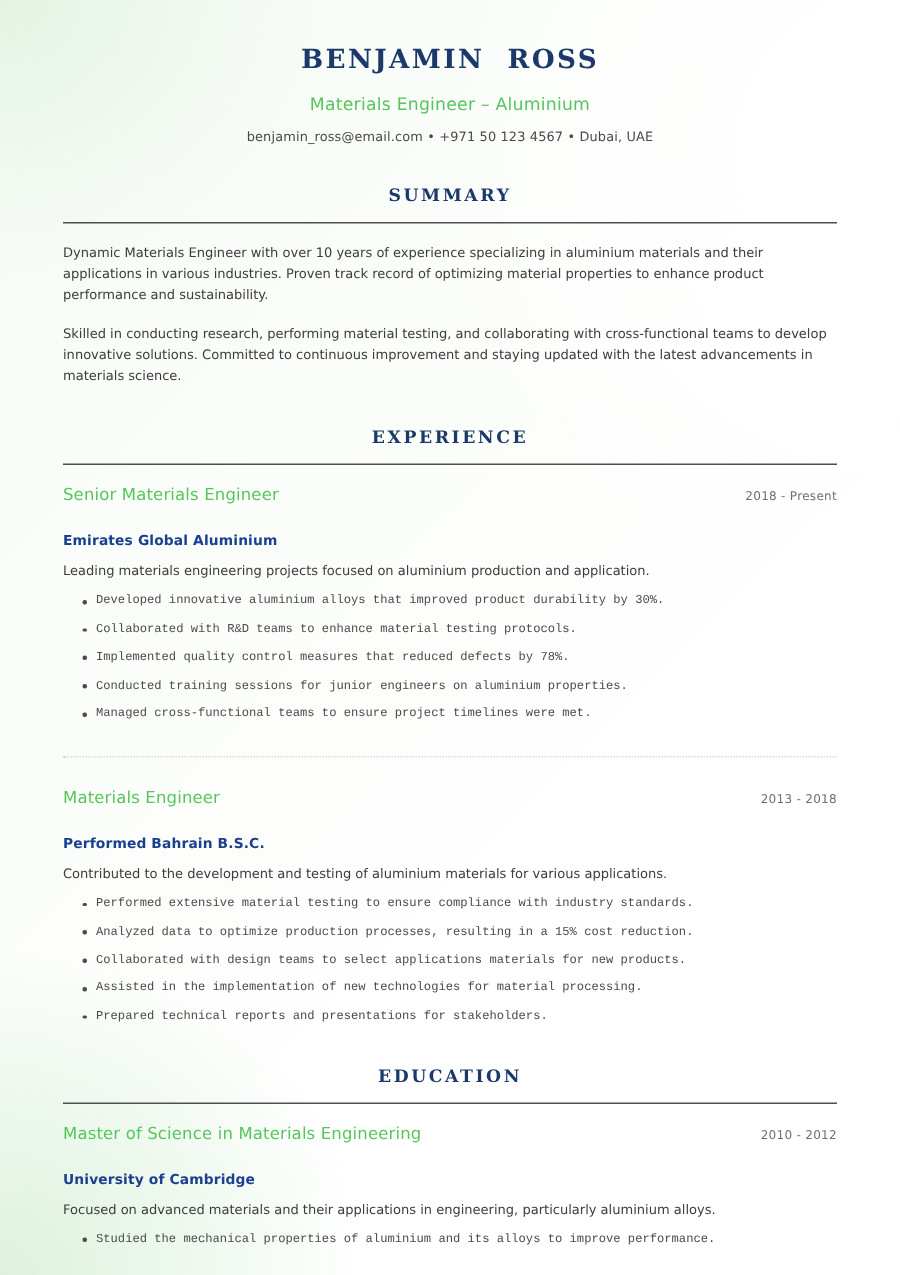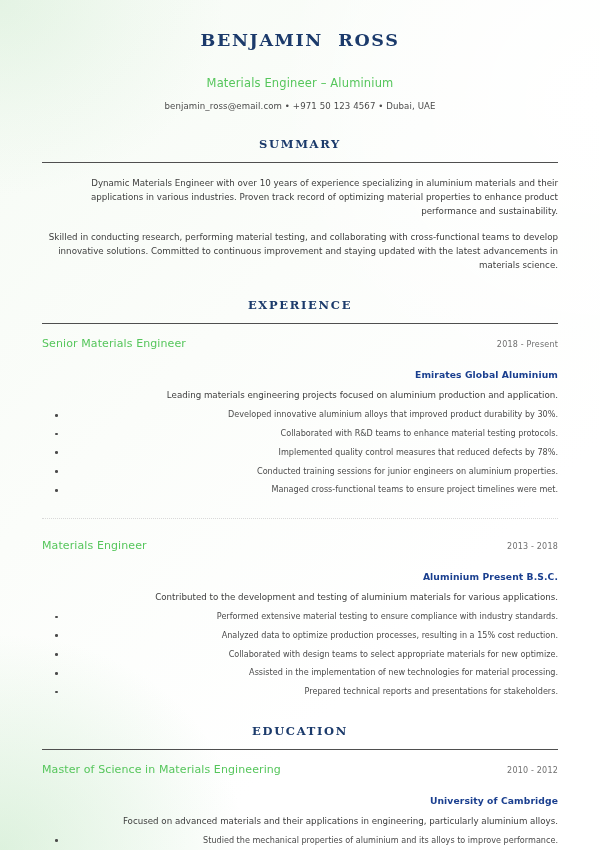--- a/index.html
+++ b/index.html
@@ -43,21 +43,21 @@
     color: #1b3a6b;
     letter-spacing: 1.6px;
     line-height: 1.25;
     margin: 0;
     white-space: pre;
   }
   .job-title {
     font-family: "DejaVu Sans", sans-serif;
     font-size: 11.5px;
     color: #56c65c;
-    margin-top: 24px;
+    margin-top: 10px;
     letter-spacing: 0.15px;
   }
   .contact {
     font-family: "DejaVu Sans", sans-serif;
     font-size: 8.6px;
     color: #4a4a4a;
     margin-top: 11px;
     letter-spacing: 0.1px;
   }
 
@@ -73,21 +73,20 @@
     letter-spacing: 1.7px;
     text-align: center;
     margin-top: 24px;
   }
   .section-rule {
     border-top: 1px solid #4f4f4f;
     margin-top: 11px;
   }
   .section-body {
     padding-top: 13px;
-    text-align: right;
   }
 
   .para {
     font-size: 8.7px;
     color: #3d3d3d;
     line-height: 1.62;
     margin: 0;
   }
   .para + .para {
     margin-top: 12px;
@@ -127,20 +126,21 @@
     margin: 4px 0 0 0;
     padding: 0;
   }
   ul.bullets li {
     position: relative;
     font-size: 8.1px;
     color: #4b4b4b;
     padding-left: 22px;
     line-height: 1.45;
     margin-top: 7px;
+    font-family: Liberation Mono, monospace;
   }
   ul.bullets li::before {
     content: "";
     position: absolute;
     left: 13px;
     top: 4.5px;
     width: 2.6px;
     height: 2.6px;
     border-radius: 50%;
     background: #4b4b4b;
@@ -192,26 +192,26 @@
           </ul>
         </div>
 
         <div class="entry-divider"></div>
 
         <div class="entry">
           <div class="entry-head">
             <div class="entry-role">Materials Engineer</div>
             <div class="entry-dates">2013 - 2018</div>
           </div>
-          <div class="entry-org">Aluminium Present B.S.C.</div>
+          <div class="entry-org">Performed Bahrain B.S.C.</div>
           <div class="entry-desc">Contributed to the development and testing of aluminium materials for various applications.</div>
           <ul class="bullets">
             <li>Performed extensive material testing to ensure compliance with industry standards.</li>
             <li>Analyzed data to optimize production processes, resulting in a 15% cost reduction.</li>
-            <li>Collaborated with design teams to select appropriate materials for new optimize.</li>
+            <li>Collaborated with design teams to select applications materials for new products.</li>
             <li>Assisted in the implementation of new technologies for material processing.</li>
             <li>Prepared technical reports and presentations for stakeholders.</li>
           </ul>
         </div>
 
       </div>
     </div>
 
     <div class="section">
       <div class="section-title">EDUCATION</div>

